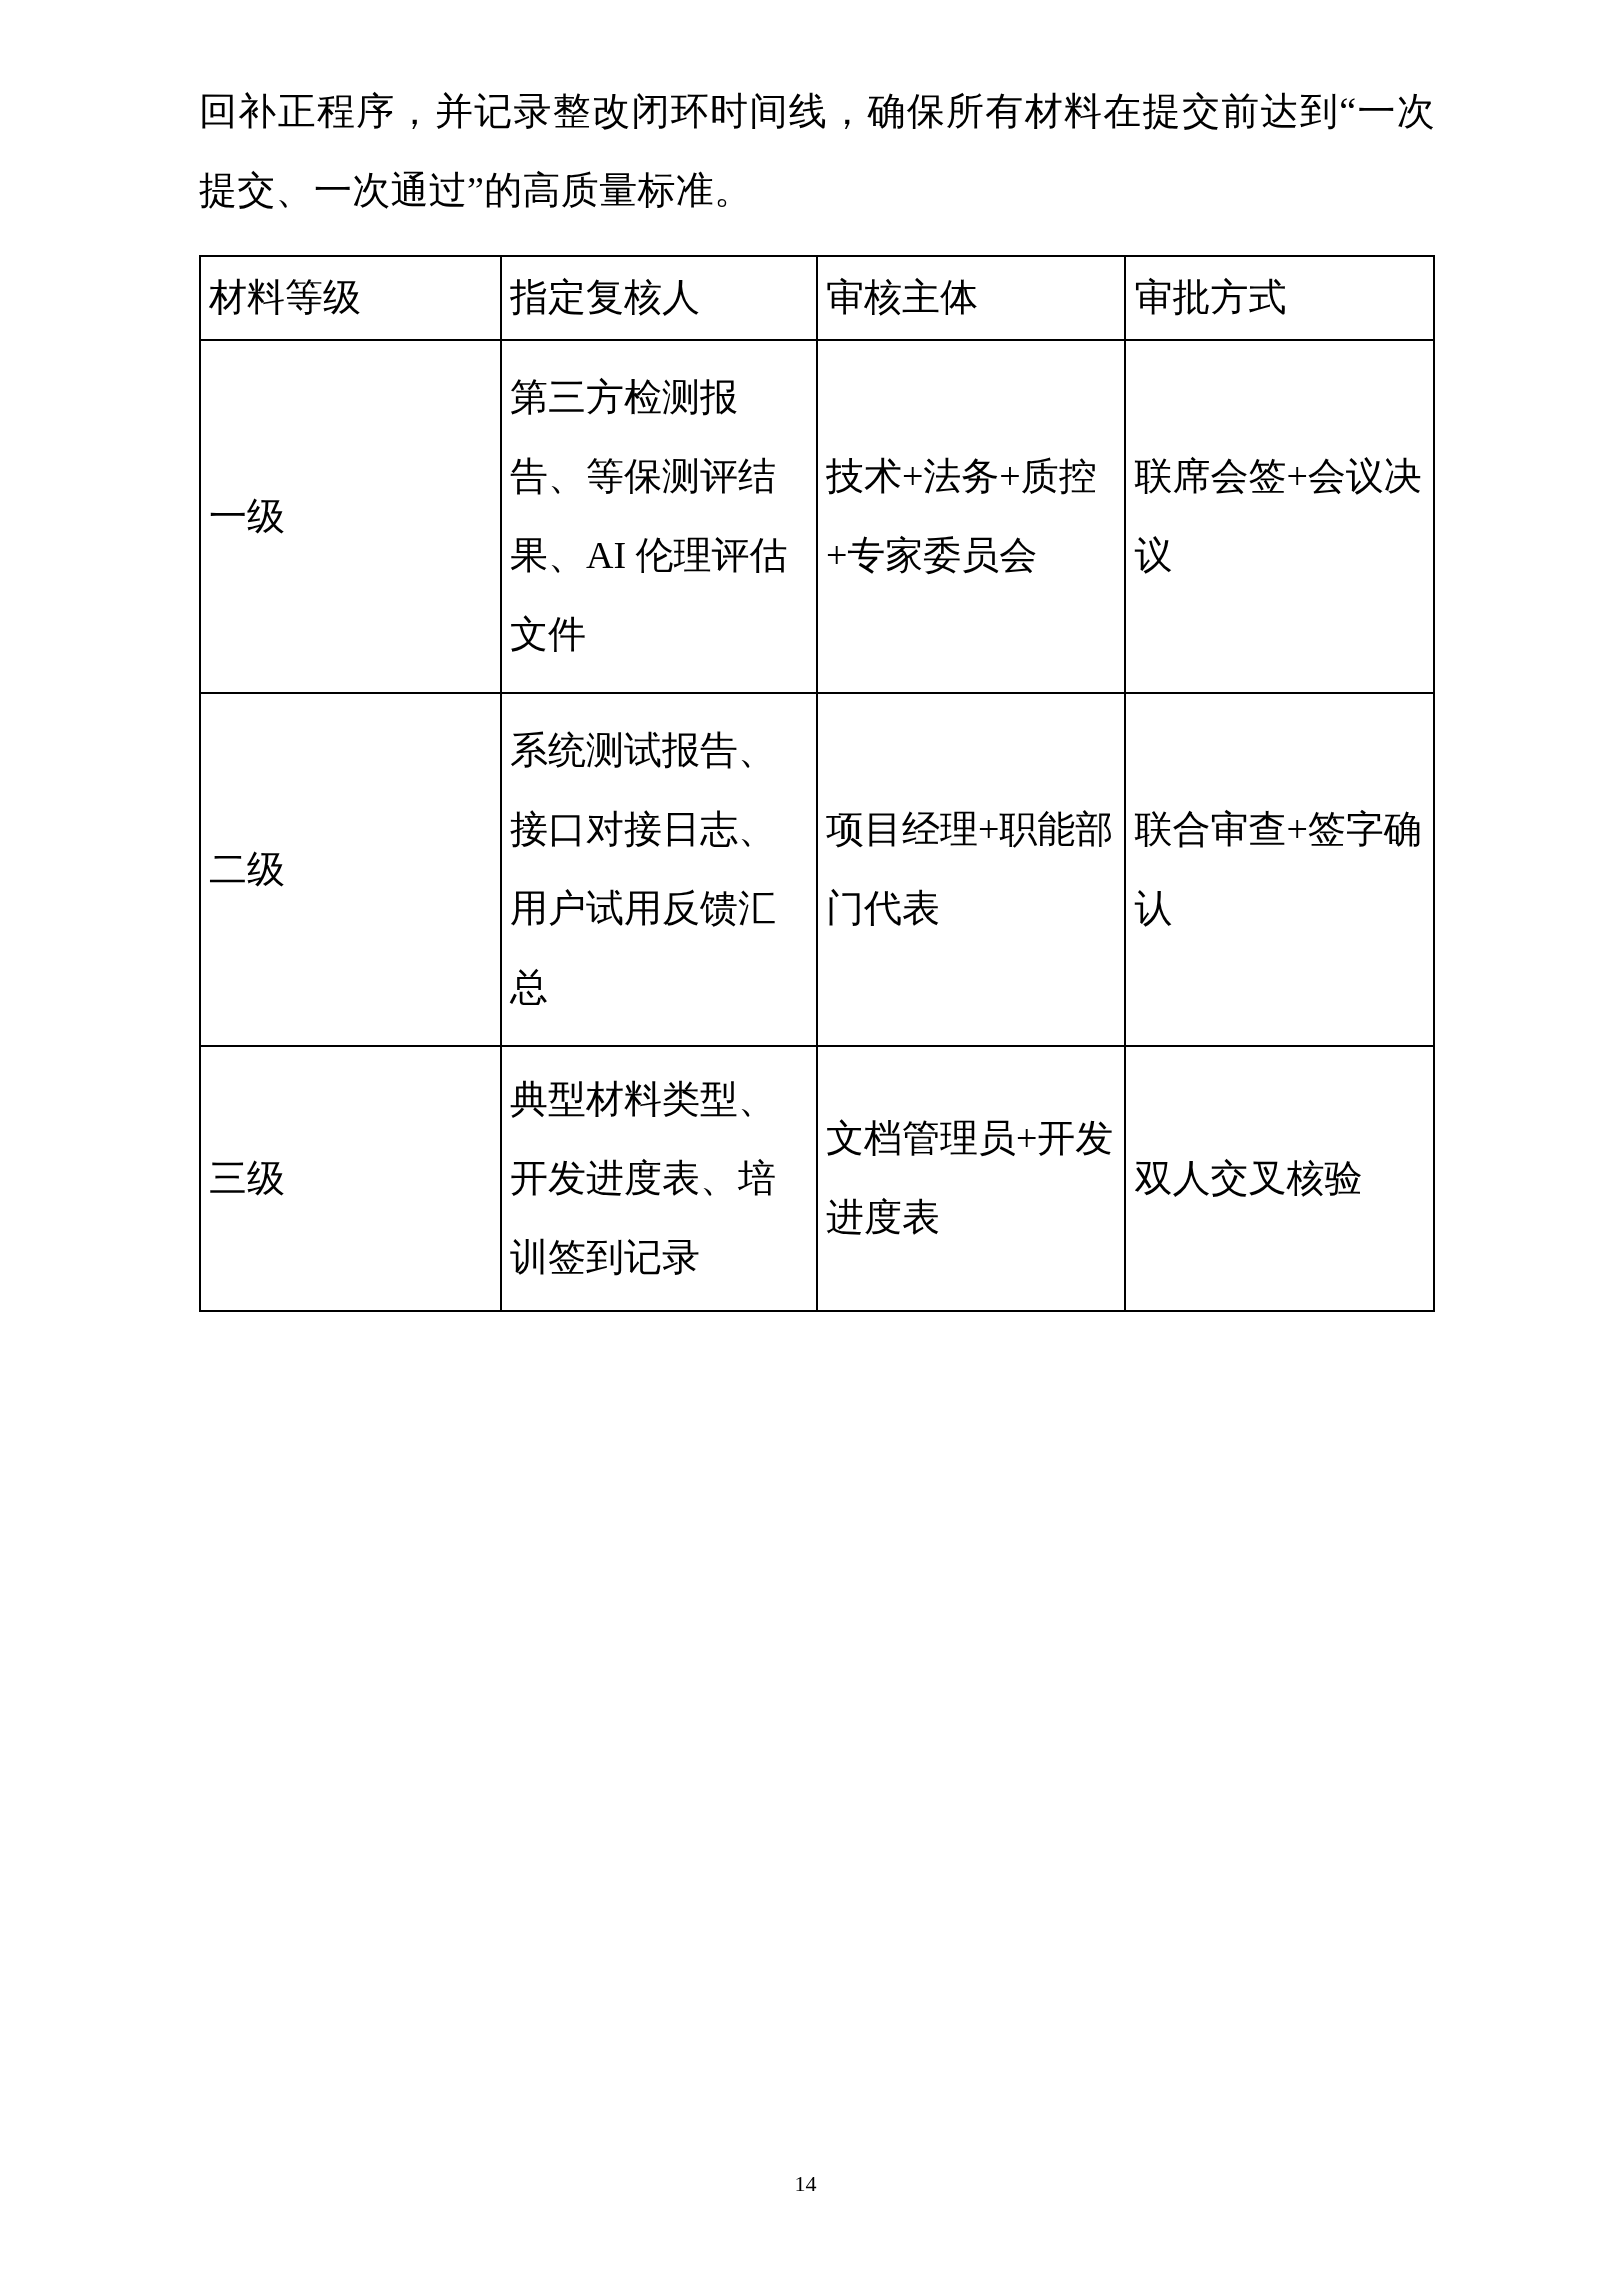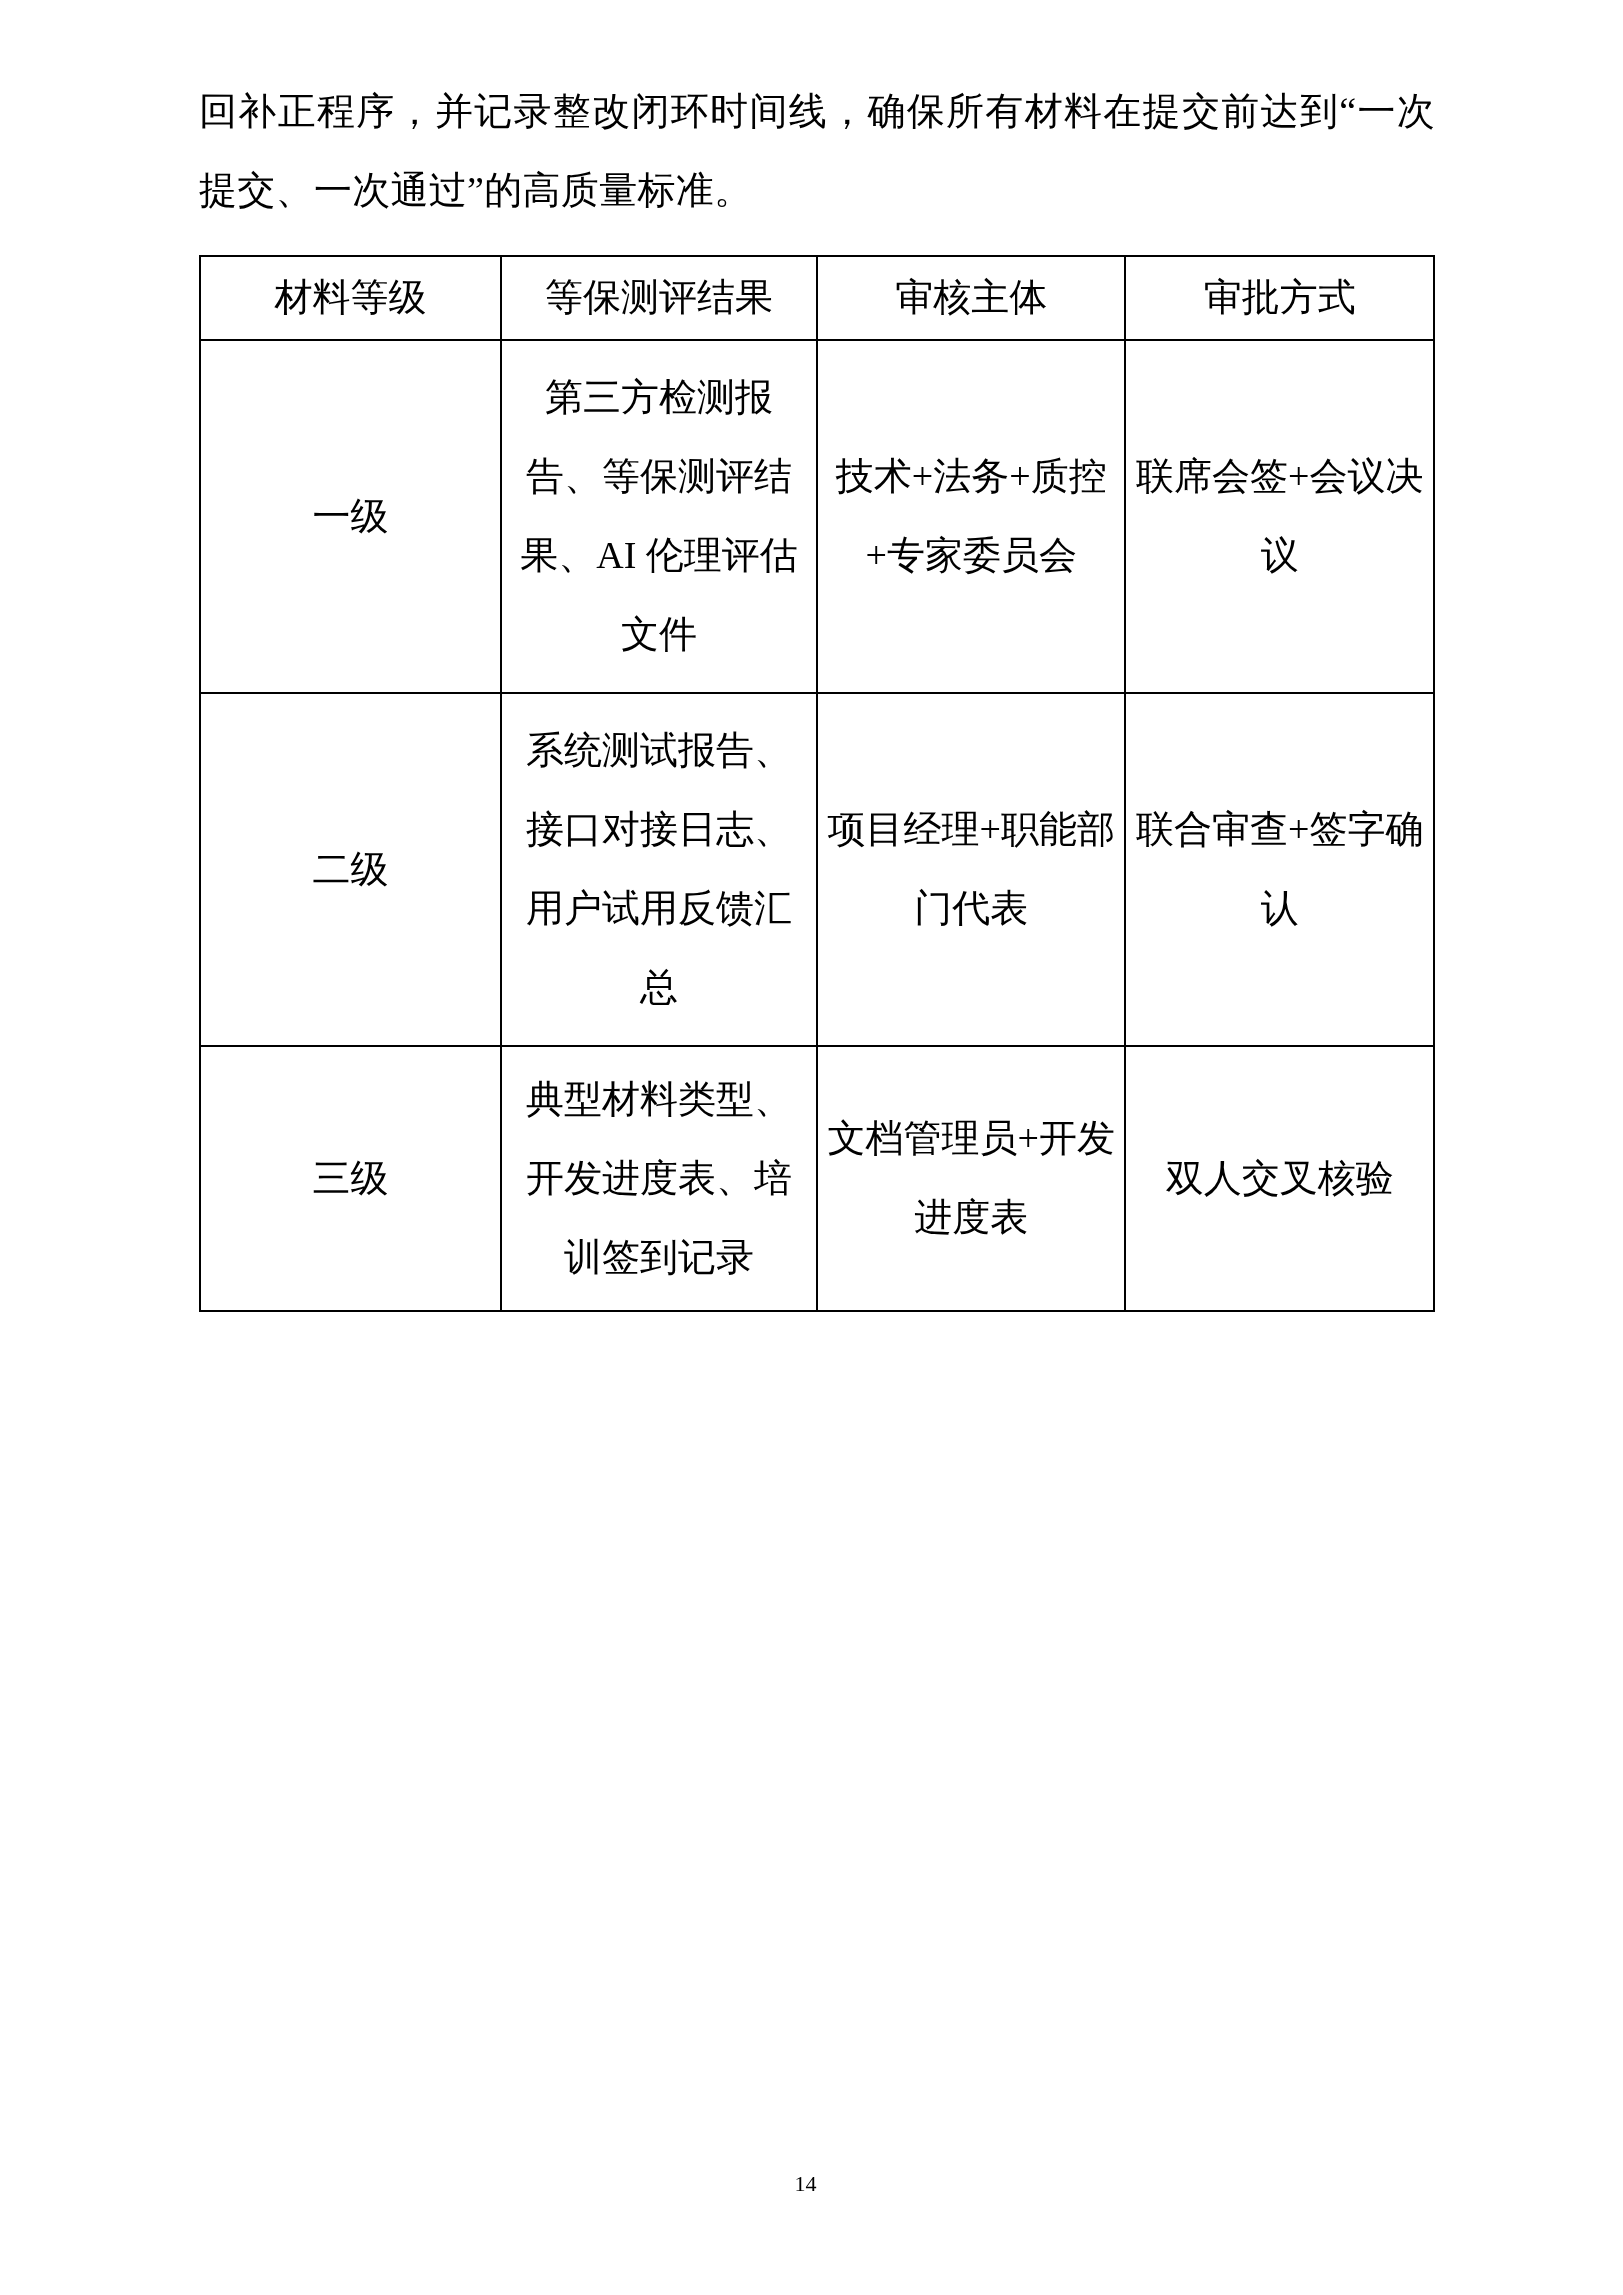--- a/index.html
+++ b/index.html
@@ -31,21 +31,21 @@
     width: 100%;
     border-collapse: collapse;
     table-layout: fixed;
     margin-top: 25px;
   }
   .doc-table th, .doc-table td {
     border: 2px solid #000000;
     font-size: 38px;
     line-height: 79px;
     font-weight: normal;
-    text-align: center;
+    text-align: left;
     vertical-align: middle;
     padding: 1.3px 7.9px;
     word-break: break-word;
   }
   .doc-table thead th { height: 82px; }
   .doc-table tr.row-tall  { height: 353px; }
   .doc-table tr.row-mid   { height: 353px; }
   .doc-table tr.row-short { height: 265px; }
 
   .page-number {
@@ -68,21 +68,21 @@
   <table class="doc-table">
     <colgroup>
       <col style="width:24.4%">
       <col style="width:25.6%">
       <col style="width:25.0%">
       <col style="width:25.0%">
     </colgroup>
     <thead>
       <tr>
         <th>材料等级</th>
-        <th>等保测评结果</th>
+        <th>指定复核人</th>
         <th>审核主体</th>
         <th>审批方式</th>
       </tr>
     </thead>
     <tbody>
       <tr class="row-tall">
         <td>一级</td>
         <td>第三方检测报告、等保测评结果、AI 伦理评估文件</td>
         <td>技术+法务+质控+专家委员会</td>
         <td>联席会签+会议决议</td>

